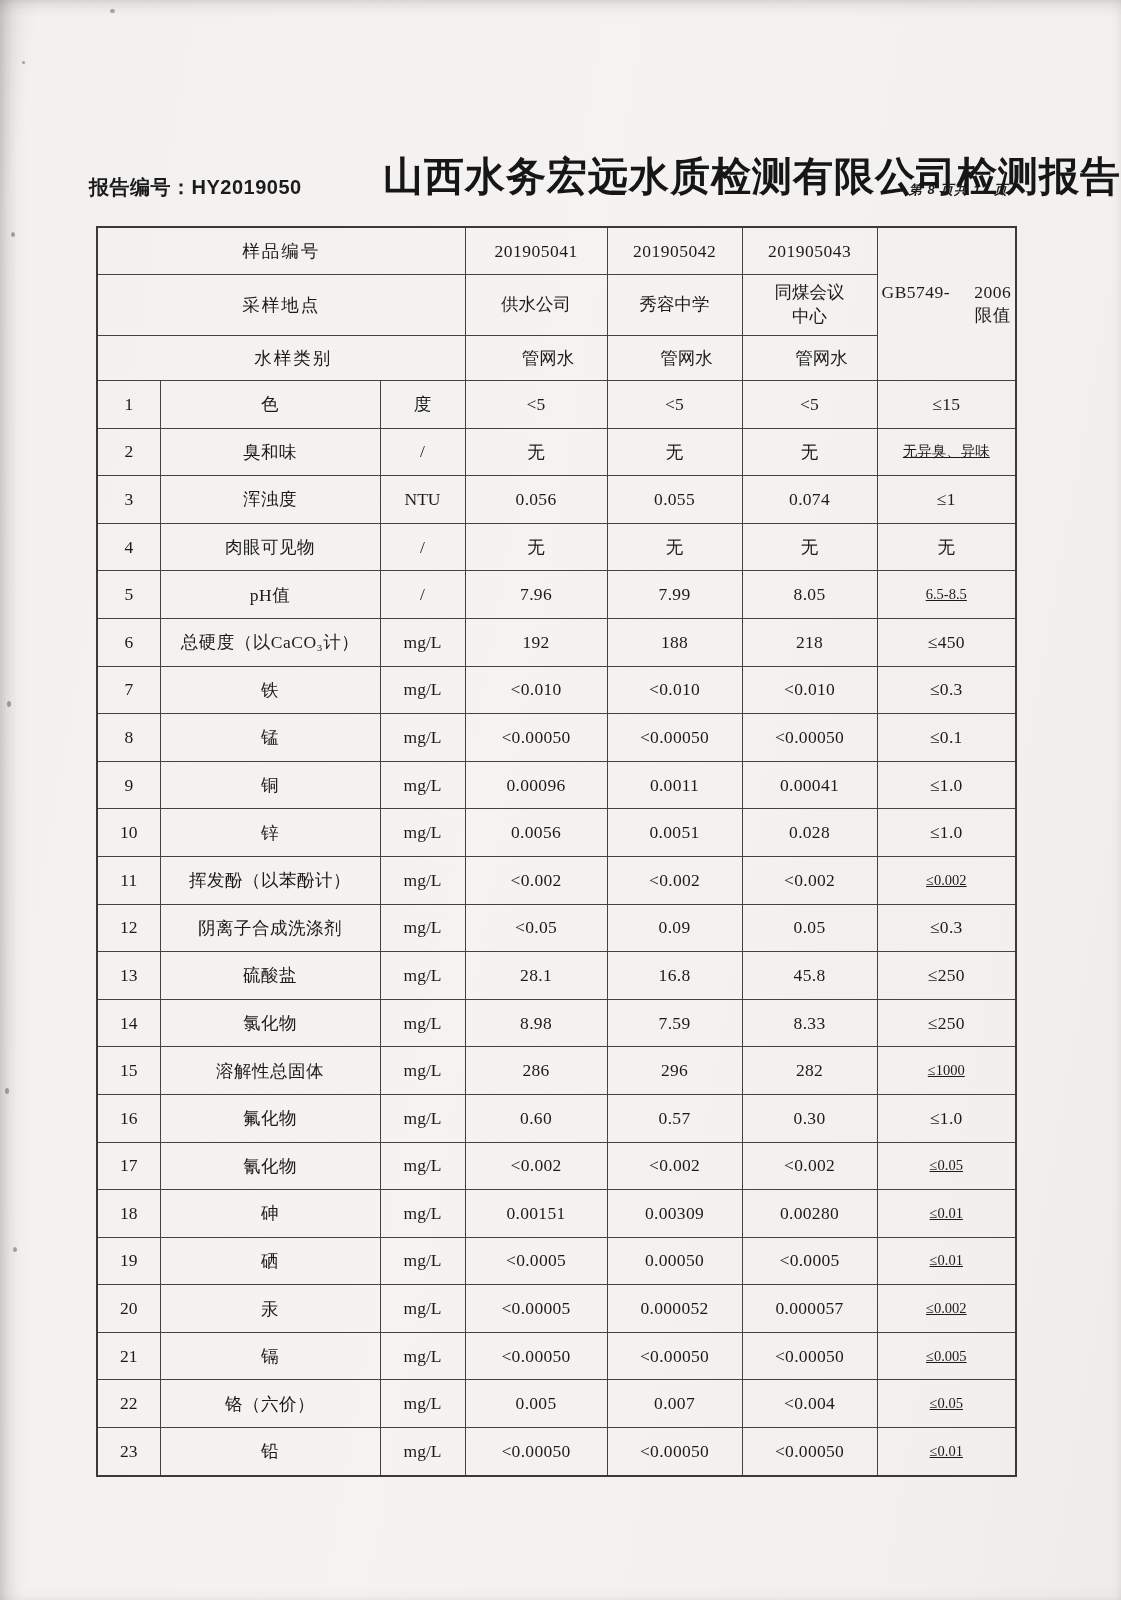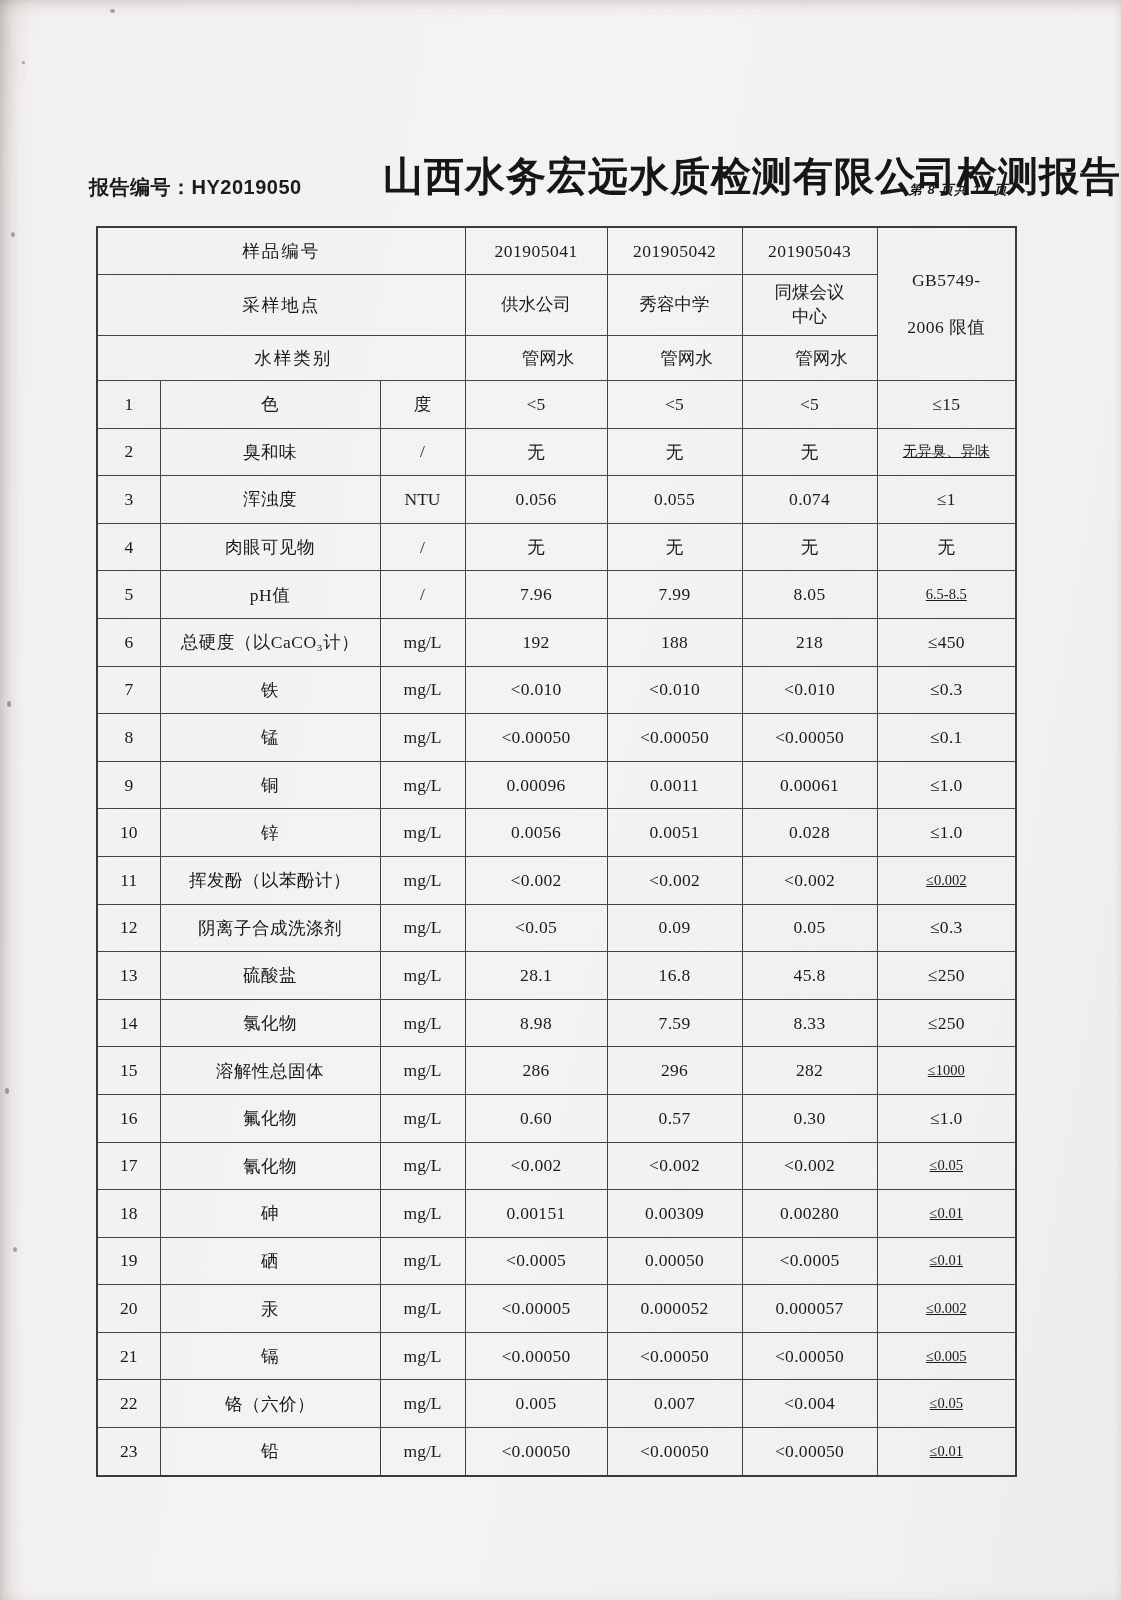--- a/index.html
+++ b/index.html
@@ -60,21 +60,21 @@
     overflow: hidden;
   }
   table.results { border: 2.4px solid #3c3a38; }
   tr.h1 td { height: 42px; }
   tr.h2 td { height: 56px; }
   tr.h3 td { height: 40px; padding-left: 28px; }
   td.head-label { font-size: 18px; letter-spacing: 2px; }
   td.sid { font-size: 18.5px; letter-spacing: 0.5px; }
   td.loc { font-size: 17.5px; white-space: pre-line; line-height: 1.35; }
   td.limit-head { font-size: 18.5px; letter-spacing: 0.5px; }
-  td.limit-head .lh-wrap { display: flex; flex-direction: column; gap: 24px; }
+  td.limit-head .lh-wrap { display: flex; gap: 24px; }
   tr.data-row td { height: 42.6px; }
   td.c-no { font-size: 17px; }
   td.c-name { text-align: left; padding-left: 13px; letter-spacing: 0.5px; font-size: 17.5px; }
   td.c-unit { font-size: 16.5px; }
   td.c-val { font-size: 17.5px; letter-spacing: 0.3px; }
   td.c-limit { font-size: 17px; letter-spacing: 0.3px; }
   td.c-limit.small { font-size: 14.5px; letter-spacing: 0; text-decoration: underline; }
 </style>
 </head>
 <body>
@@ -203,21 +203,21 @@
         <td class="c-val">&lt;0.00050</td>
         <td class="c-val">&lt;0.00050</td>
         <td class="c-limit">≤0.1</td>
       </tr>
       <tr class="data-row">
         <td class="c-no">9</td>
         <td class="c-name">铜</td>
         <td class="c-unit">mg/L</td>
         <td class="c-val">0.00096</td>
         <td class="c-val">0.0011</td>
-        <td class="c-val">0.00061</td>
+        <td class="c-val">0.00041</td>
         <td class="c-limit">≤1.0</td>
       </tr>
       <tr class="data-row">
         <td class="c-no">10</td>
         <td class="c-name">锌</td>
         <td class="c-unit">mg/L</td>
         <td class="c-val">0.0056</td>
         <td class="c-val">0.0051</td>
         <td class="c-val">0.028</td>
         <td class="c-limit">≤1.0</td>

